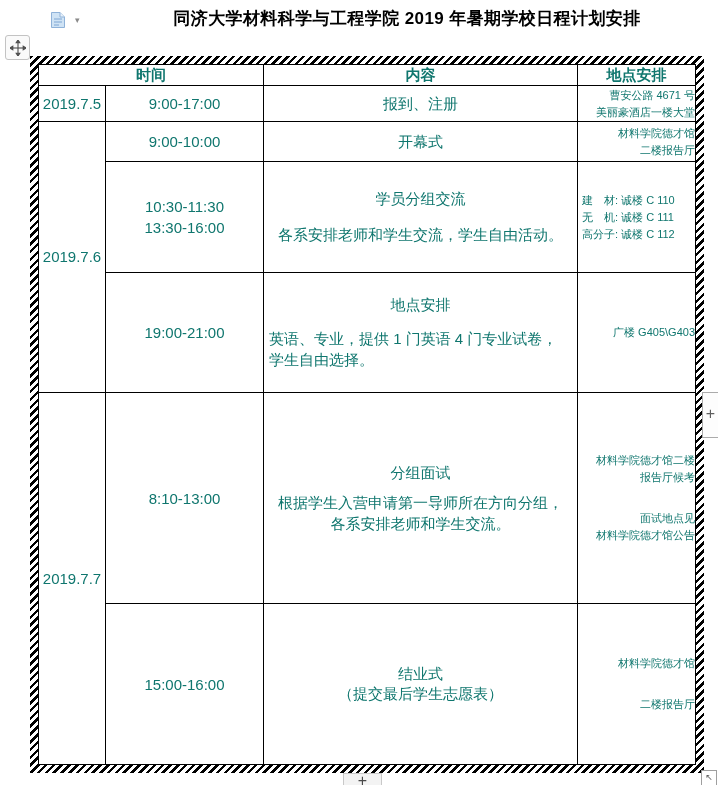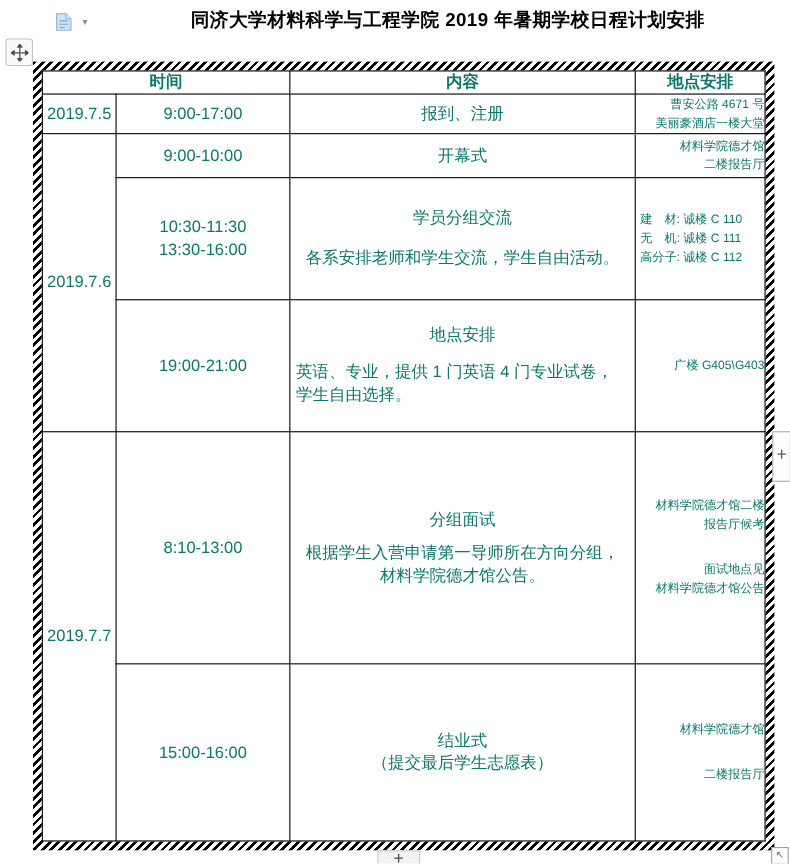--- a/index.html
+++ b/index.html
@@ -169,21 +169,21 @@
     </tr>
 
     <tr class="r5">
       <td rowspan="2">2019.7.7</td>
       <td>
             <div class="time-line">8:10-13:00</div>
           </td>
       <td>
         <span class="ctitle gap9">分组面试</span>
         <div class="desc">根据学生入营申请第一导师所在方向分组，</div>
-        <div class="desc">材料学院德才馆公告。</div>
+        <div class="desc">各系安排老师和学生交流。</div>
       </td>
       <td class="loc">
         <div>材料学院德才馆二楼</div>
         <div>报告厅候考</div>
         <div class="loc-gap">面试地点见</div>
         <div>材料学院德才馆公告</div>
       </td>
     </tr>
 
     <tr class="r6">

